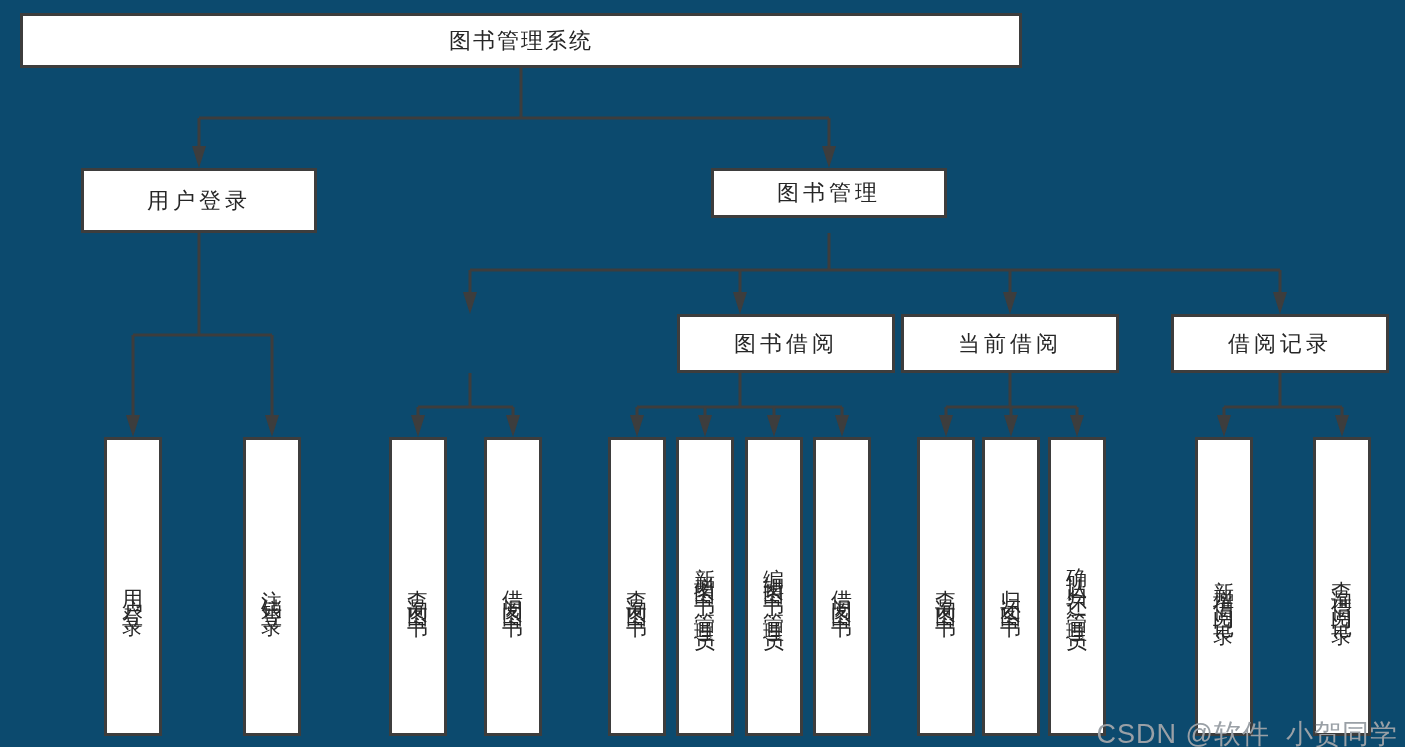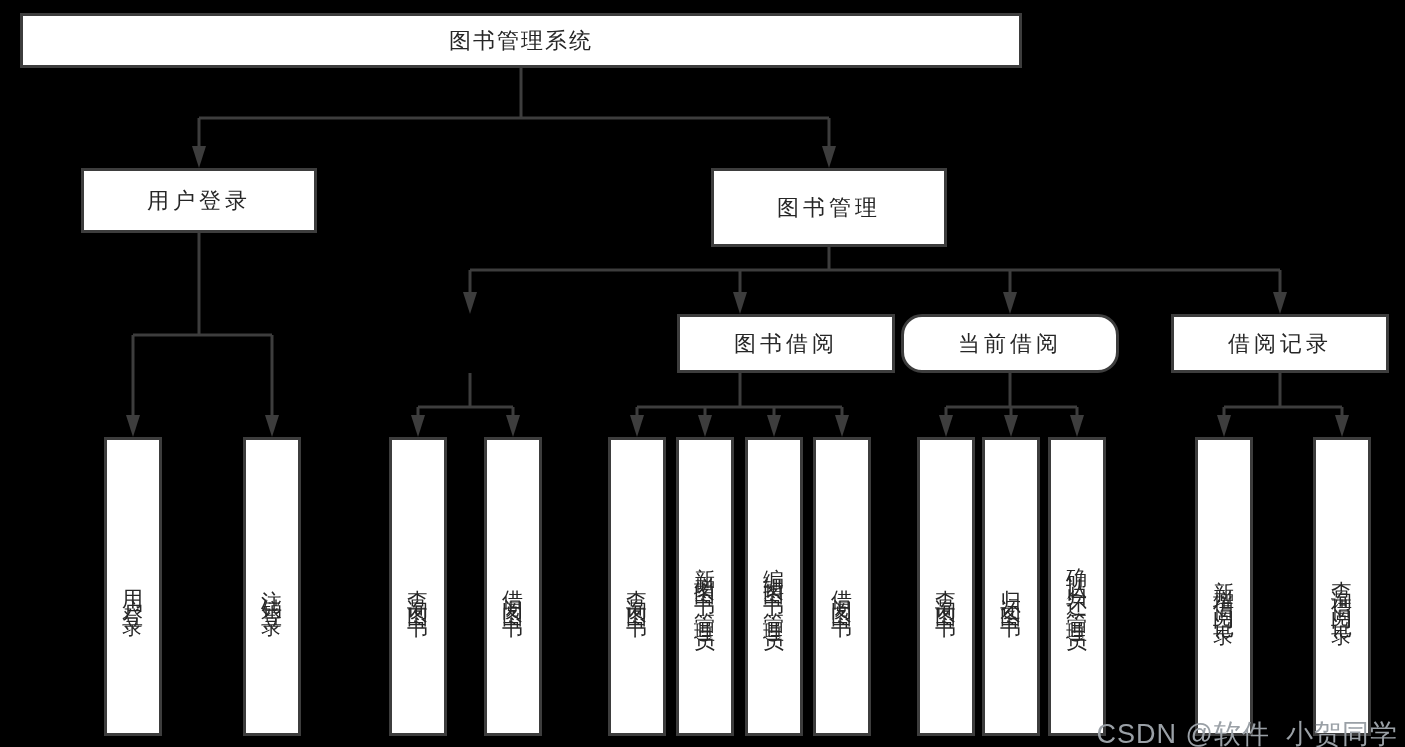--- a/index.html
+++ b/index.html
@@ -1,44 +1,44 @@
 <!DOCTYPE html>
 <html><head>
 <meta charset="utf-8">
 <style>
   html, body { margin: 0; padding: 0; background: #ffffff; }
   #stage {
     position: relative;
     width: 1405px;
     height: 747px;
-    background: #000000;
+    background: #0c4a6e;
     overflow: hidden;
     font-family: "Liberation Sans", "DejaVu Sans", sans-serif;
     color: #262626;
   }
   #edges { position: absolute; left: 0; top: 0; width: 1405px; height: 747px; }
   .hnode {
     position: absolute;
     background: #ffffff;
     border: 3px solid #3d3d3d;
     box-sizing: border-box;
     display: flex;
     align-items: center;
     justify-content: center;
     font-size: 22px;
     letter-spacing: 4px;
     white-space: nowrap;
   }
   .root  { left: 20px;  top: 13px;  width: 1002px; height: 55px; letter-spacing: 2px; }
   .l2a   { left: 81px;  top: 168px; width: 236px;  height: 65px; }
-  .l2b   { left: 711px; top: 168px; width: 236px;  height: 79px; }
+  .l2b   { left: 711px; top: 168px; width: 236px;  height: 50px; }
   .l3    { top: 314px; width: 218px; height: 59px; }
   .l3a { left: 361px; }
   .l3b { left: 631px; margin-left: 46px; }
-  .l3c { left: 901px; border-radius: 21px; }
+  .l3c { left: 901px; }
   .l3d { left: 1171px; }
   .leaf {
     position: absolute;
     top: 437px;
     width: 58px;
     height: 299px;
     background: #ffffff;
     border: 3px solid #3d3d3d;
     box-sizing: border-box;
     display: flex;

